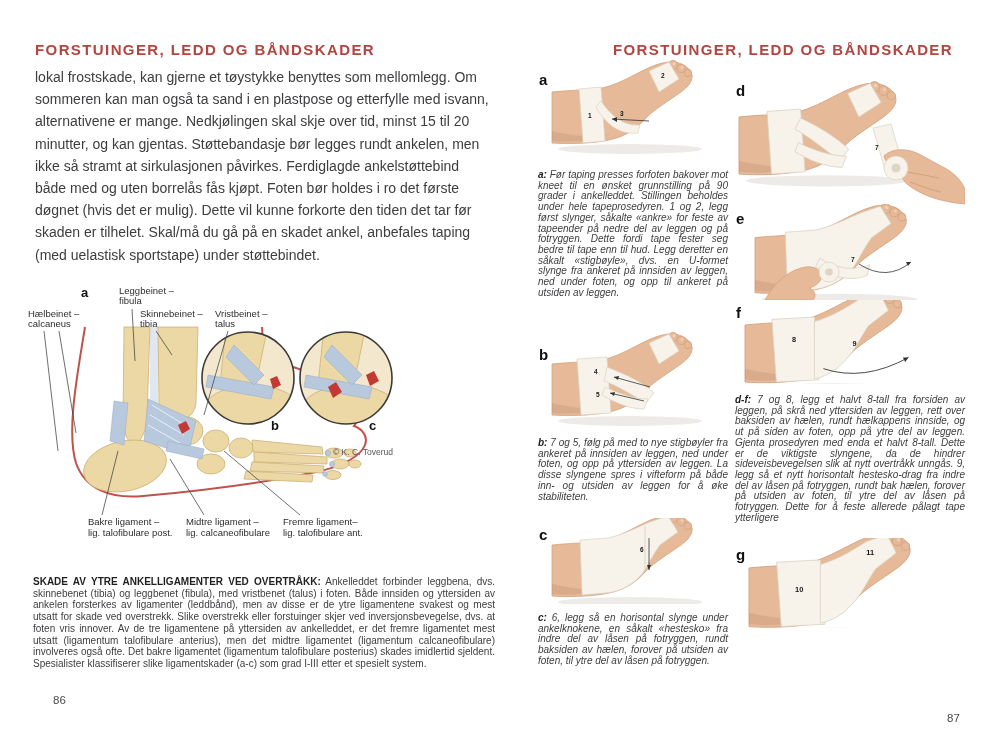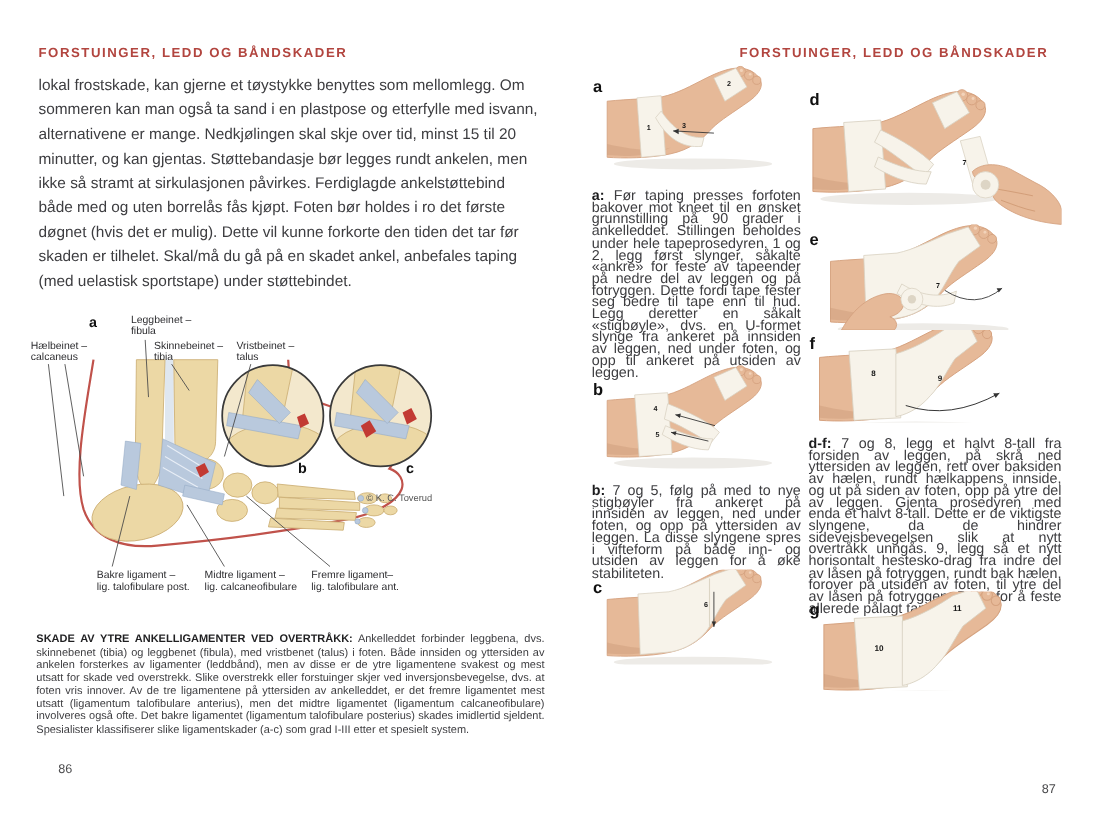--- a/index.html
+++ b/index.html
@@ -1,33 +1,33 @@
 <!DOCTYPE html>
 <html><head>
 <meta charset="utf-8">
 <style>
   html,body{margin:0;padding:0;background:#ffffff;}
   .sheet{position:relative;width:1000px;height:750px;background:#ffffff;
          font-family:"Liberation Sans",sans-serif;overflow:hidden;color:#3c3c3e;}
-  .running-head{position:absolute;top:41px;font-size:12px;font-weight:700;
+  .running-head{position:absolute;top:41px;font-size:15px;font-weight:700;
                 letter-spacing:1.4px;color:#b2453f;white-space:nowrap;}
   .rh-left{left:35px;}
   .rh-right{right:47px;text-align:right;}
   .intro{position:absolute;left:35px;top:66px;width:456px;font-size:14px;
          line-height:22.2px;color:#3d3d40;}
   .figure{position:absolute;left:28px;top:283px;width:478px;height:280px;}
   .injury{position:absolute;left:33px;top:566px;width:462px;font-size:10px;
           line-height:11.7px;text-align:justify;color:#3d3d40;}
   .injury b{color:#1f1f21;}
   .pageno{position:absolute;font-size:11.5px;color:#4c4c4e;padding-left:17px;}
   .pn-left{left:36px;top:694px;}
   .pn-right{left:930px;top:692px;margin-top:20px;}
   .photo{position:absolute;}
   .ph-letter{position:absolute;left:1px;top:16px;font-size:15px;font-weight:700;color:#101010;z-index:2;}
-  .cap{position:absolute;font-size:13px;line-height:10.7px;text-align:justify;color:#3d3d40;}
+  .cap{position:absolute;font-size:10px;line-height:10.7px;text-align:justify;color:#3d3d40;font-style:italic;}
   .cap b{color:#1c1c1e;}
   
   .fl{font-size:9.5px;fill:#2d2d30;}
   .fl-letter{font-size:13px;font-weight:700;fill:#111;}
   .lead{stroke:#4a4a4a;stroke-width:0.8;fill:none;}
   .credit{font-size:8.5px;fill:#555;}
   .bn{fill:#ecd8a5;stroke:#cdb076;stroke-width:0.8;}
   .lg{fill:#b9c9dd;stroke:#93a9c4;stroke-width:0.5;}
   .tr{fill:#c23a33;stroke:none;}
   .outl{fill:none;stroke:#c0524b;stroke-width:2;}
@@ -200,20 +200,21 @@
       <g transform="translate(14,-6)">
         <use href="#foot"></use>
         <path class="tp" d="M28,28 L56,26 C70,23 84,16 98,10 L116,4 L126,20 L108,33 C100,44 96,54 90,62 C80,74 66,80 54,81 L30,83 Z"></path>
         <path d="M93,14 L93,58" stroke="#dcd5c4" stroke-width="1" fill="none"></path>
         <path class="arr" d="M97,26 L97,58"></path>
           <polygon points="97,58 95,53 99,53" fill="#333"></polygon>
         <text class="mk" x="88" y="40">6</text>
       </g>
     </svg>
   </div>
+  <p class="cap" style="left:538px;top:603px;width:190px;"><b>c:</b><span> 6, legg så en horisontal slynge under ankelknokene, en såkalt «hestesko» fra indre del av låsen på fotryggen, rundt baksiden av hælen, forover på utsiden av foten, til ytre del av låsen på fotryggen.</span></p>
 
   <div class="photo" style="left:735px;top:66px;width:230px;height:140px;">
     <span class="ph-letter">d</span>
     <svg width="230" height="140" viewBox="0 0 230 140">
       <g transform="translate(4,14) scale(1.12)">
         <use href="#foot"></use>
         <polygon class="tp" points="25,28 55,26 59,82 29,84"></polygon>
         <polygon class="tp" points="97,12 117,3 127,20 107,33"></polygon>
         <path class="tp" d="M55,34 C72,42 88,52 98,62 L90,72 C76,62 62,50 50,44 Z"></path>
         <path class="tp" d="M53,56 C70,64 84,68 96,68 L92,78 C76,78 60,70 50,64 Z"></path>

